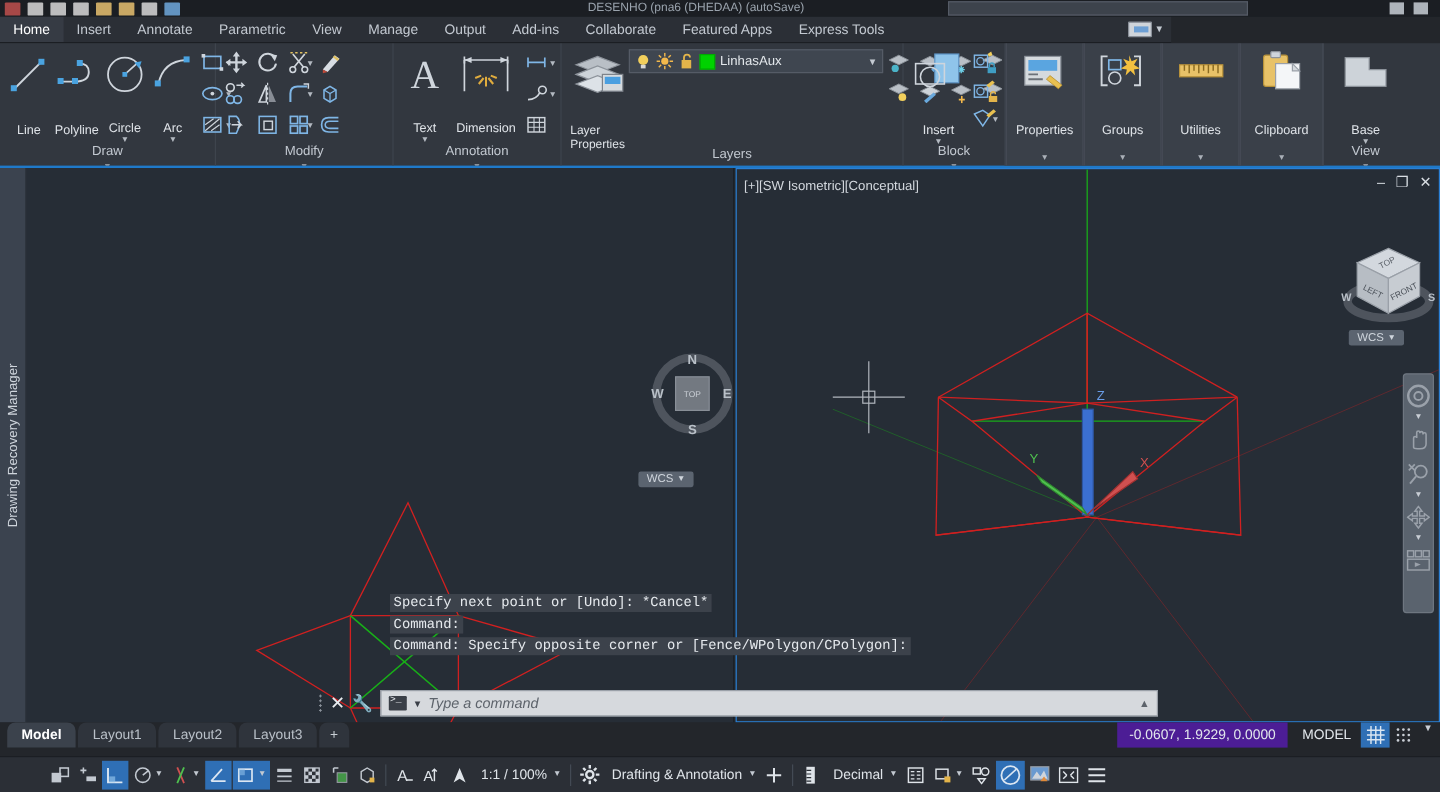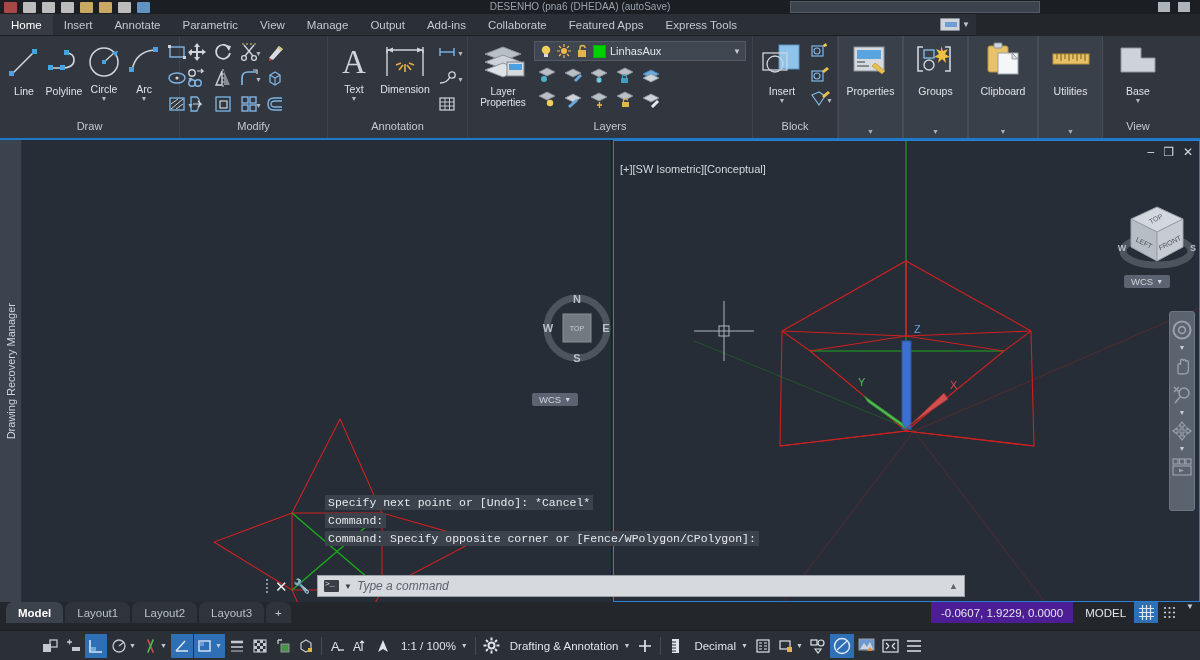--- a/index.html
+++ b/index.html
@@ -70,21 +70,21 @@
     height:17px; width:100%;
     display:flex; align-items:center; justify-content:center; gap:4px;
     font-size:11px; color:#c3c9d1;flex-direction:column;
   }
   .ptitle .pcar { font-size:7px; color:#aab0b8; }
 
   .bigbtn {
     width:44px; display:flex; flex-direction:column; align-items:center;
     padding-top:3px; cursor:default;
   }
-  .bigbtn .lbl { font-size:10.5px; color:#dfe3e8; margin-top:2px; text-align:center; line-height:11px;}
+  .bigbtn .lbl { font-size:10.5px; color:#dfe3e8; margin-top:20px; text-align:left; line-height:11px;}
   .bigbtn .car { font-size:7px; color:#b3b9c1; line-height:7px;}
   .ic { display:block; }
 
   .smallgrid { display:grid; grid-template-columns:repeat(var(--c,3), 26px); grid-auto-rows:26px; align-items:center; justify-items:center;}
   .smallgrid.w4 { grid-template-columns:repeat(4,26px); }
   .sbtn { width:26px; height:26px; display:flex; align-items:center; justify-content:center; position:relative; cursor:default;}
   .sbtn .car { position:absolute; right:0px; bottom:8px; font-size:7px; color:#b3b9c1;}
   .sbtn.wide { width:34px; }
 
   
@@ -109,21 +109,21 @@
   .leftpal span {
     writing-mode:vertical-rl; transform:rotate(180deg);
     font-size:11px; color:#cfd5dc; white-space:nowrap;
   }
   .vp {
     position:absolute; top:0; background:#262d36; overflow:hidden;
   }
   .vp.left { left:22px; width:590px; height:462px; border-right:1px solid #1b1e23;}
   .vp.right { left:613px; width:587px; height:462px; border:1px solid #2a7fd4; }
   .vplabel {
-    position:absolute; left:6px; top:22px; font-size:11px; color:#d3d8de; white-space:nowrap;
+    position:absolute; left:6px; top:8px; font-size:11px; color:#d3d8de; white-space:nowrap;
   }
   .vpwinbtns { position:absolute; right:6px; top:4px; display:flex; gap:9px; align-items:center; color:#d8dde3; font-size:12px;}
 
   
   .cube-top { position:absolute; left:519px; top:152px; width:72px; height:72px; }
   .wcsbtn {
     position:absolute; background:#5b6470; color:#cfd5dc; font-size:9.5px;
     padding:1px 7px; border-radius:2px; display:flex; align-items:center; gap:3px;
   }
   
@@ -459,21 +459,21 @@
         <div class="bigbtn" style="width:62px">
           <svg class="ic" width="52" height="42" viewBox="0 0 52 42">
             <path d="M8 12 L26 5 L44 12 L26 19 Z" fill="#b9bfc6" stroke="#8d939b"></path>
             <path d="M8 20 L26 13 L44 20 L26 27 Z" fill="#cdd3d9" stroke="#8d939b"></path>
             <path d="M8 28 L26 21 L44 28 L26 35 Z" fill="#dde2e7" stroke="#8d939b"></path>
             <rect x="30" y="20" width="17" height="14" fill="#d5dade" stroke="#7d838b"></rect>
             <rect x="32" y="22" width="13" height="6" fill="#4a9fe0"></rect>
           </svg>
           <span class="lbl" style="font-size:10px">Layer<br>Properties</span>
         </div>
-        <div style="display:flex;flex-direction:column;padding-top:2px;">
+        <div style="display:flex;flex-direction:row;padding-top:2px;">
           <div class="layerctl">
             <svg width="14" height="14" viewBox="0 0 14 14">
               <circle cx="7" cy="6" r="4.2" fill="#f2cf5c"></circle>
                 <rect x="5" y="10" width="4" height="3" fill="#d8d8d8"></rect>
             </svg>
             <svg width="14" height="14" viewBox="0 0 14 14">
               <circle cx="7" cy="7" r="3" fill="#f2b84c"></circle>
               <path d="M7 0v3M7 11v3M0 7h3M11 7h3M2 2l2 2M10 10l2 2M12 2l-2 2M4 10l-2 2" stroke="#f2b84c" stroke-width="1.2"></path>
             </svg>
             <svg width="14" height="14" viewBox="0 0 14 14">
@@ -624,45 +624,45 @@
             <path d="M28 4 l2 5 5 -2 -3 5 5 3 -5 1 1 5 -4 -4 -4 4 1 -5 -5 -1 5 -3 -3 -5 5 2z" fill="#f2c040"></path>
           </svg>
           <span class="lbl">Groups</span>
         </div>
       </div>
       <div class="ptitle">
         <span class="pcar">▼</span>
       </div>
     </div>
 
+    <div class="panel raised" style="width:65px">
+      <div class="pbody" style="justify-content:center;">
+        <div class="bigbtn" style="width:60px">
+          <svg class="ic" width="46" height="42" viewBox="0 0 46 42">
+            <rect x="5" y="12" width="36" height="10" fill="#e8c268" stroke="#b8923a"></rect>
+            <path d="M9 12 v5 M13 12 v7 M17 12 v5 M21 12 v7 M25 12 v5 M29 12 v7 M33 12 v5 M37 12 v7" stroke="#8a6a20" stroke-width="1.2"></path>
+          </svg>
+          <span class="lbl">Utilities</span>
+        </div>
+      </div>
+      <div class="ptitle">
+        <span class="pcar">▼</span>
+      </div>
+    </div>
+
     <div class="panel raised" style="width:70px">
       <div class="pbody" style="justify-content:center;">
         <div class="bigbtn" style="width:64px">
           <svg class="ic" width="46" height="42" viewBox="0 0 46 42">
             <rect x="8" y="4" width="20" height="26" rx="2" fill="#e8c268" stroke="#b8923a"></rect>
             <rect x="14" y="1" width="8" height="5" rx="1" fill="#cfd5dc" stroke="#8d939b"></rect>
             <rect x="18" y="11" width="20" height="21" fill="#f4f6f8" stroke="#9aa0a8"></rect>
             <path d="M32 11 l6 6 h-6z" fill="#d5dade" stroke="#9aa0a8"></path>
           </svg>
           <span class="lbl">Clipboard</span>
-        </div>
-      </div>
-      <div class="ptitle">
-        <span class="pcar">▼</span>
-      </div>
-    </div>
-
-    <div class="panel raised" style="width:65px">
-      <div class="pbody" style="justify-content:center;">
-        <div class="bigbtn" style="width:60px">
-          <svg class="ic" width="46" height="42" viewBox="0 0 46 42">
-            <rect x="5" y="12" width="36" height="10" fill="#e8c268" stroke="#b8923a"></rect>
-            <path d="M9 12 v5 M13 12 v7 M17 12 v5 M21 12 v7 M25 12 v5 M29 12 v7 M33 12 v5 M37 12 v7" stroke="#8a6a20" stroke-width="1.2"></path>
-          </svg>
-          <span class="lbl">Utilities</span>
         </div>
       </div>
       <div class="ptitle">
         <span class="pcar">▼</span>
       </div>
     </div>
 
     <div class="panel" style="width:70px; border-right:none;">
       <div class="pbody" style="justify-content:center;">
         <div class="bigbtn" style="width:62px">

